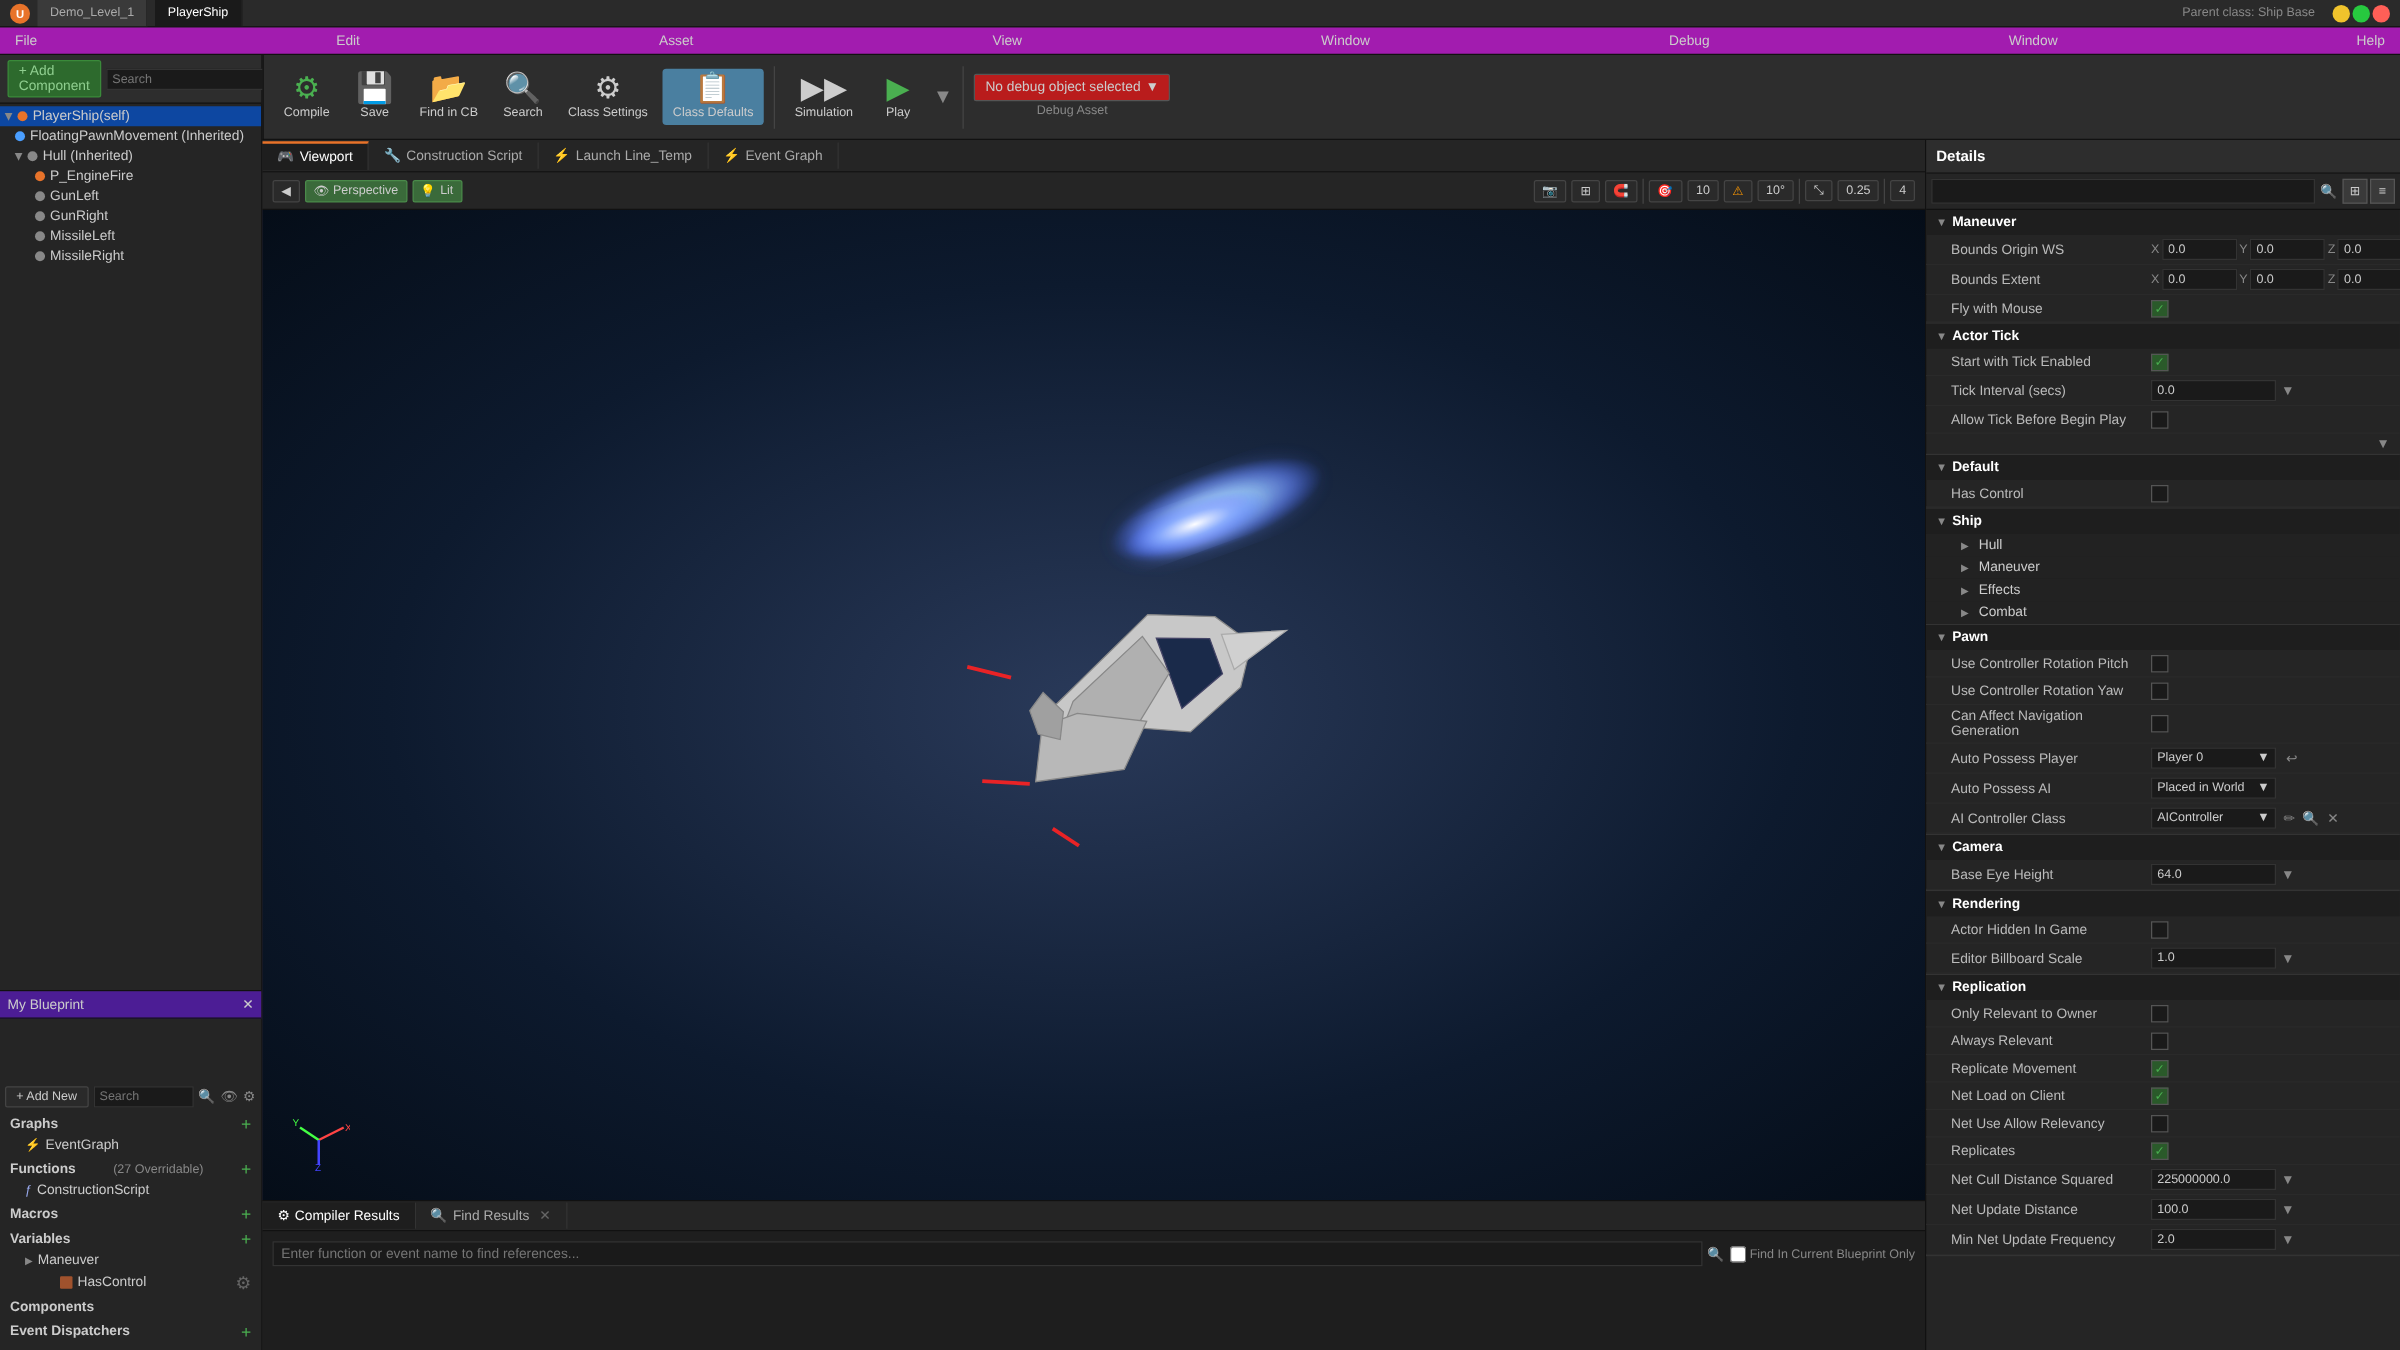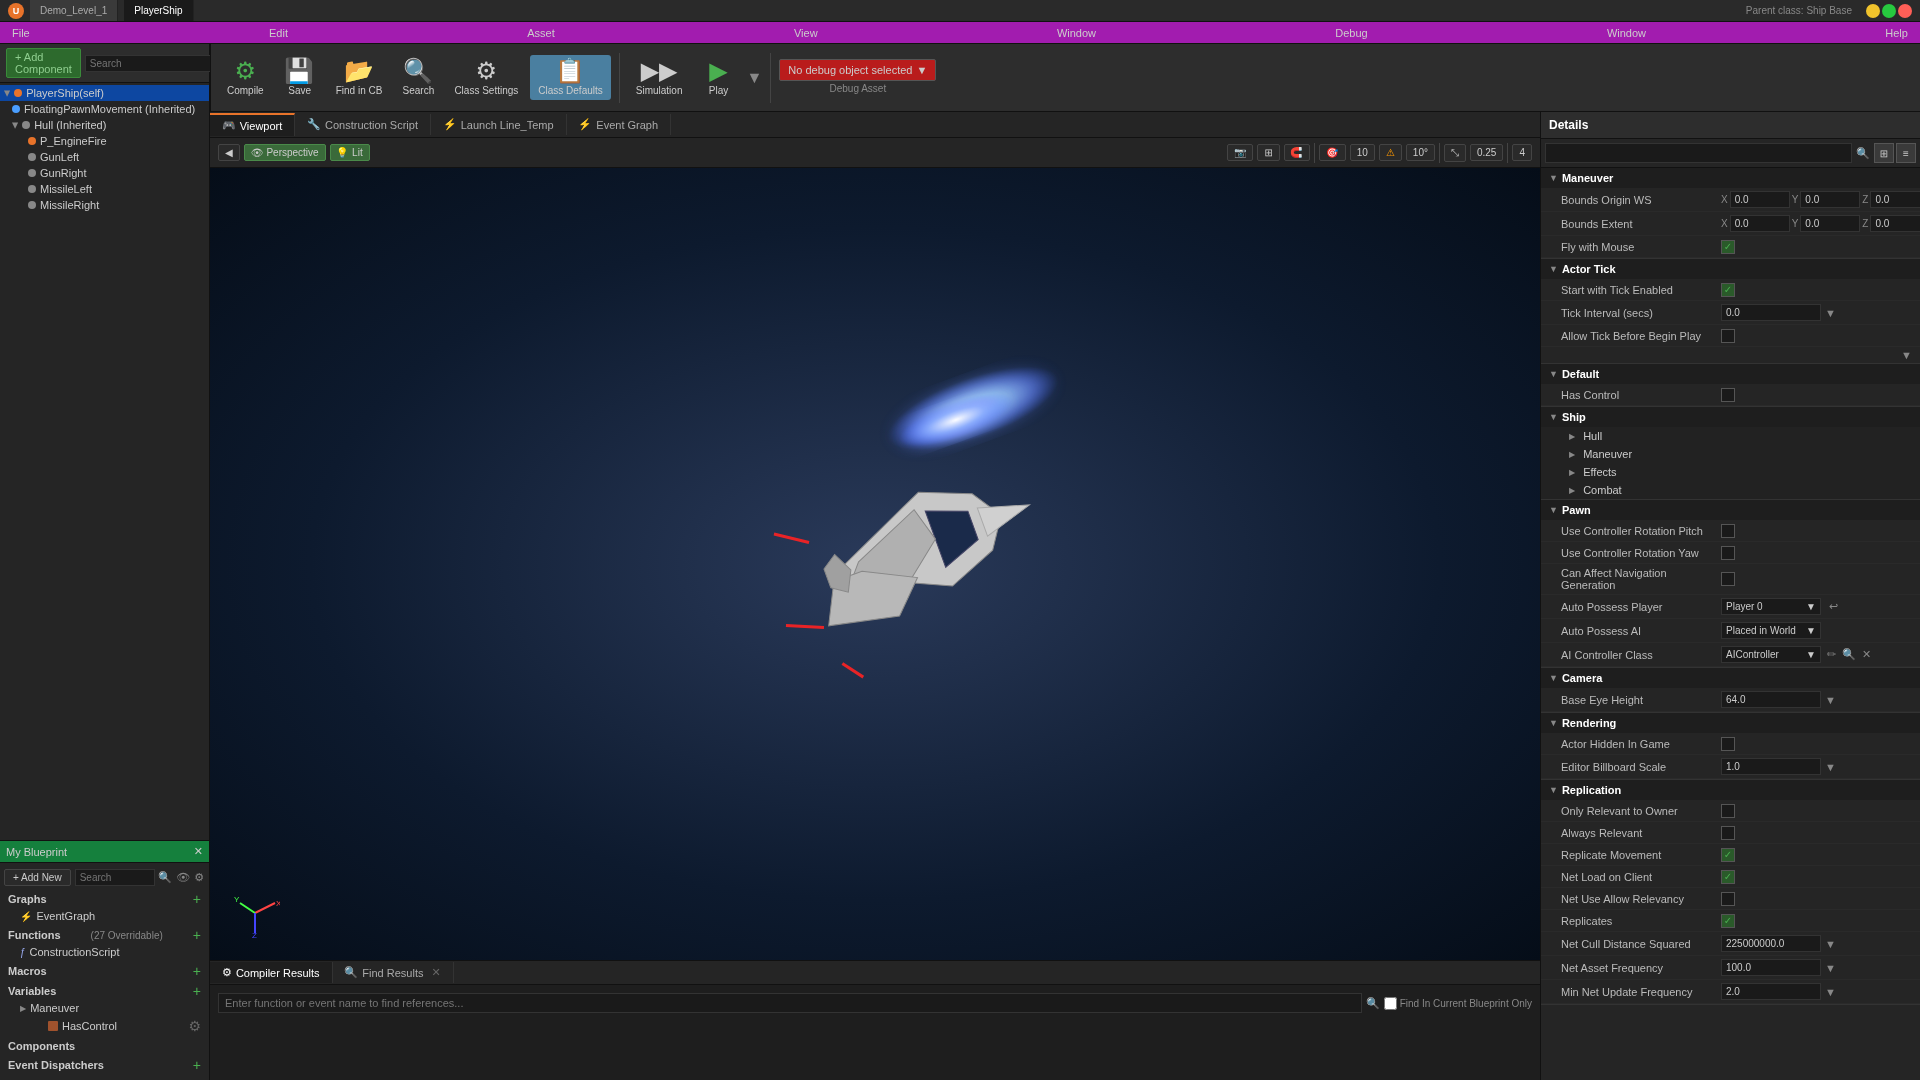--- a/index.html
+++ b/index.html
@@ -39,22 +39,22 @@
     .tree-indent-1 { padding-left: 12px; }
     .tree-indent-2 { padding-left: 28px; }
     .triangle { color: #888; font-size: 8px; }
     .triangle.open { transform: rotate(90deg); display: inline-block; }
     .blue-dot { width: 8px; height: 8px; background: #4a9eff; border-radius: 50%; display: inline-block; }
     .orange-dot { width: 8px; height: 8px; background: #e8732a; border-radius: 50%; display: inline-block; }
     .grey-dot { width: 8px; height: 8px; background: #888; border-radius: 50%; display: inline-block; }
 
     
     .blueprint-panel { background: #252525; border-top: 1px solid #111; }
-    .blueprint-header { background: #15803d; padding: 4px 6px; display: flex; align-items: center; justify-content: space-between; font-size: 11px; color: #ccc; border-bottom: 1px solid #111; cursor: pointer; }
-    .blueprint-content { padding: 4px; }
+    .blueprint-header { background: #4c1d95; padding: 4px 6px; display: flex; align-items: center; justify-content: space-between; font-size: 11px; color: #ccc; border-bottom: 1px solid #111; cursor: pointer; }
+    .blueprint-content { padding: 4px; margin-top: 48px; }
     .bp-toolbar { display: flex; align-items: center; gap: 4px; padding: 2px 0 4px; }
     .bp-add-btn { background: #2a2a2a; border: 1px solid #444; color: #ccc; padding: 2px 8px; font-size: 10px; cursor: pointer; border-radius: 2px; }
     .bp-search { background: #1a1a1a; border: 1px solid #333; padding: 2px 4px; color: #ccc; font-size: 10px; width: 80px; }
     .bp-section { margin-bottom: 2px; }
     .bp-section-header { display: flex; align-items: center; justify-content: space-between; padding: 2px 4px; color: #ccc; cursor: pointer; }
     .bp-section-label { font-size: 11px; font-weight: bold; }
     .bp-add-icon { color: #4aaf50; cursor: pointer; font-size: 14px; line-height: 1; }
     .bp-item { padding: 2px 4px 2px 16px; display: flex; align-items: center; gap: 4px; cursor: pointer; }
     .func-count { color: #888; font-size: 10px; }
     .bp-var-item { padding: 2px 4px 2px 16px; display: flex; align-items: center; gap: 4px; }
@@ -707,21 +707,21 @@
               </div>
             </div>
             <div class="prop-row">
               <span class="prop-label">Net Cull Distance Squared</span>
               <div class="prop-value">
                 <input class="prop-input-wide" value="225000000.0" style="">
                 <span style="color:#888;">▼</span>
               </div>
             </div>
             <div class="prop-row">
-              <span class="prop-label">Net Asset Frequency</span>
+              <span class="prop-label">Net Update Distance</span>
               <div class="prop-value">
                 <input class="prop-input-wide" value="100.0" style="">
                 <span style="color:#888;">▼</span>
               </div>
             </div>
             <div class="prop-row">
               <span class="prop-label">Min Net Update Frequency</span>
               <div class="prop-value">
                 <input class="prop-input-wide" value="2.0" style="">
                 <span style="color:#888;">▼</span>

